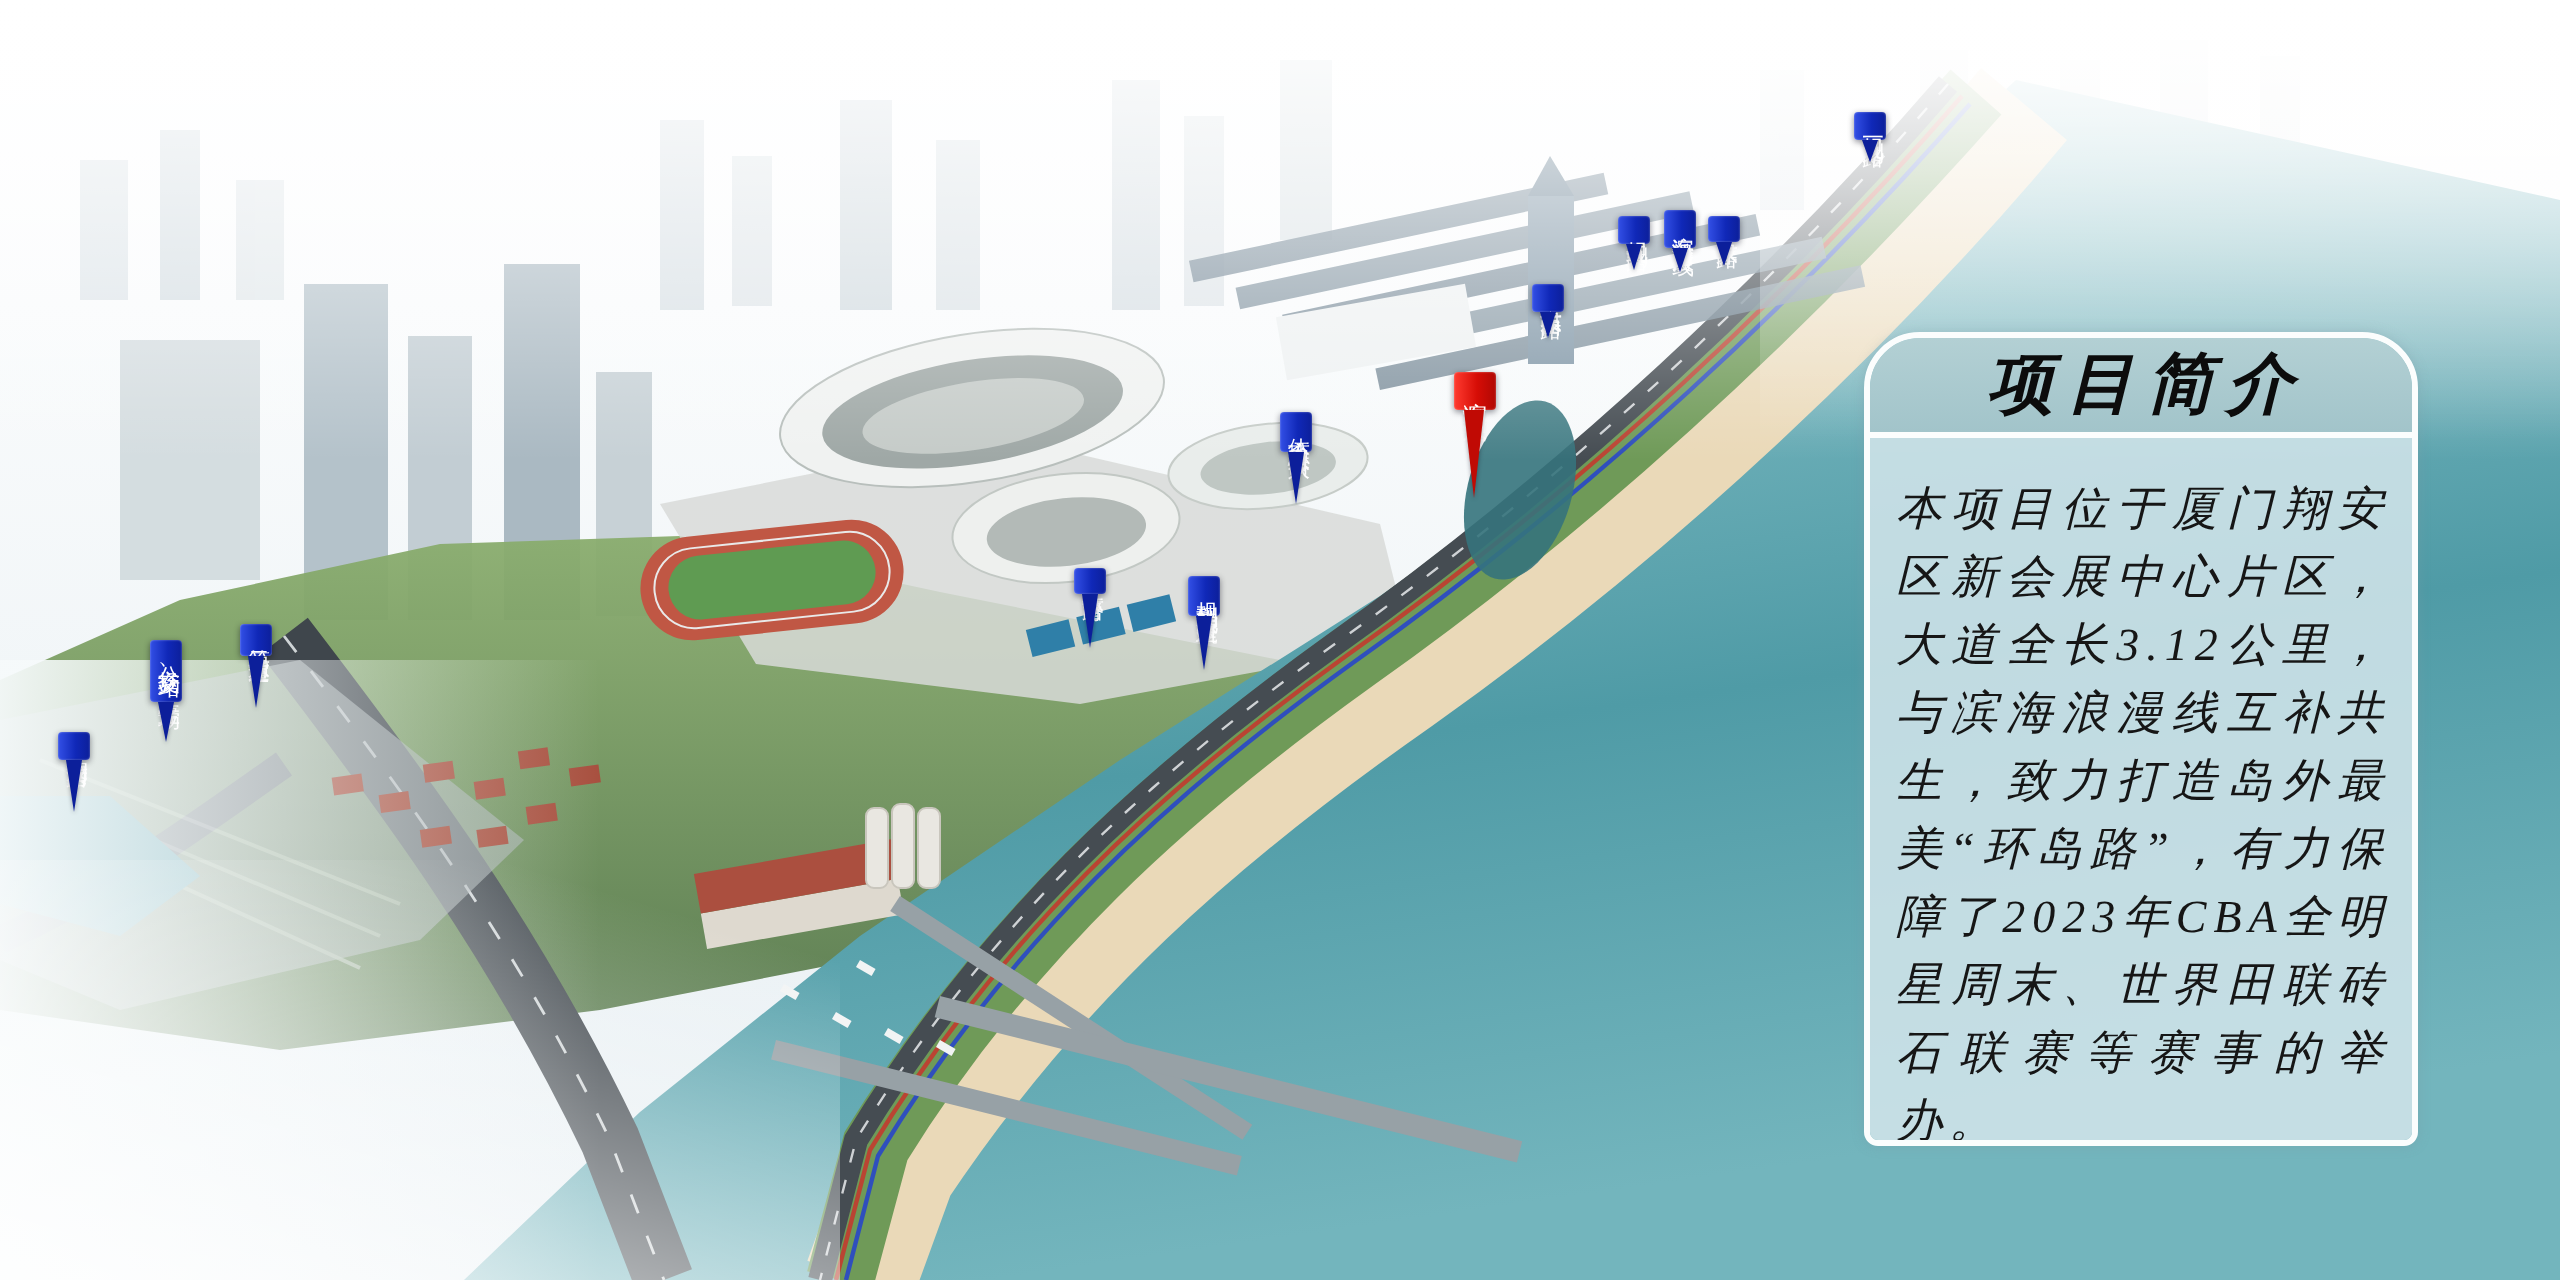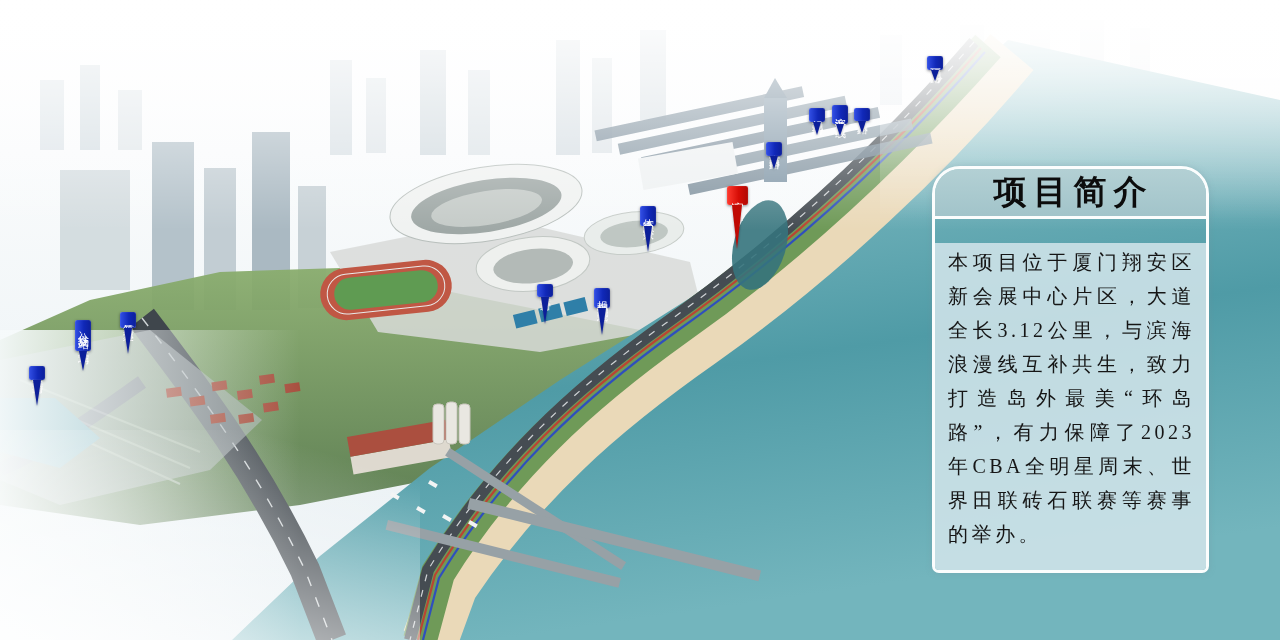--- a/index.html
+++ b/index.html
@@ -31,36 +31,37 @@
     font-size:12.5px;letter-spacing:1.5px;padding:5px 4px;
   }
   .map-label.red .tail{border-top-color:#c00a04;border-left-width:5px;border-right-width:5px;}
 
   
   #panel{
     position:absolute;left:932px;top:166px;width:277px;height:407px;
     border:3px solid #fbfdfd;border-radius:28px 28px 7px 7px;
     overflow:hidden;z-index:6;box-sizing:border-box;
     box-shadow:0 0 6px rgba(120,150,160,.35);
+    font-style:italic;
   }
   #panel-header{
     height:47px;background:linear-gradient(#b3d0d4,#a2c4ca);
     border-bottom:3px solid #fbfdfd;
     display:flex;align-items:center;justify-content:center;
   }
   #panel-title{
     font-size:33px;font-weight:bold;color:#0c0c0c;letter-spacing:7px;
     font-family:"Liberation Sans",sans-serif;transform:translateX(3px);
   }
   #panel-body{
     height:calc(100% - 50px);background:rgba(208,228,233,.88);
-    padding:2px 11px 0 13px;box-sizing:border-box;
+    padding:19px 11px 0 13px;box-sizing:border-box;
     font-family:"Liberation Serif",serif;
-    font-size:20px;line-height:34px;letter-spacing:3.5px;
-    color:#161616;text-align:justify;text-justify:inter-character;margin-top:24px;
+    font-size:23px;line-height:34px;letter-spacing:3.5px;
+    color:#161616;text-align:justify;text-justify:inter-character;
   }
 </style>
 </head>
 <body>
 
 <div id="stage">
 
   <svg id="bg" viewBox="0 0 1280 640" preserveAspectRatio="none">
     <defs>
       <linearGradient id="seaG" x1="0" y1="0" x2="0.25" y2="1">

